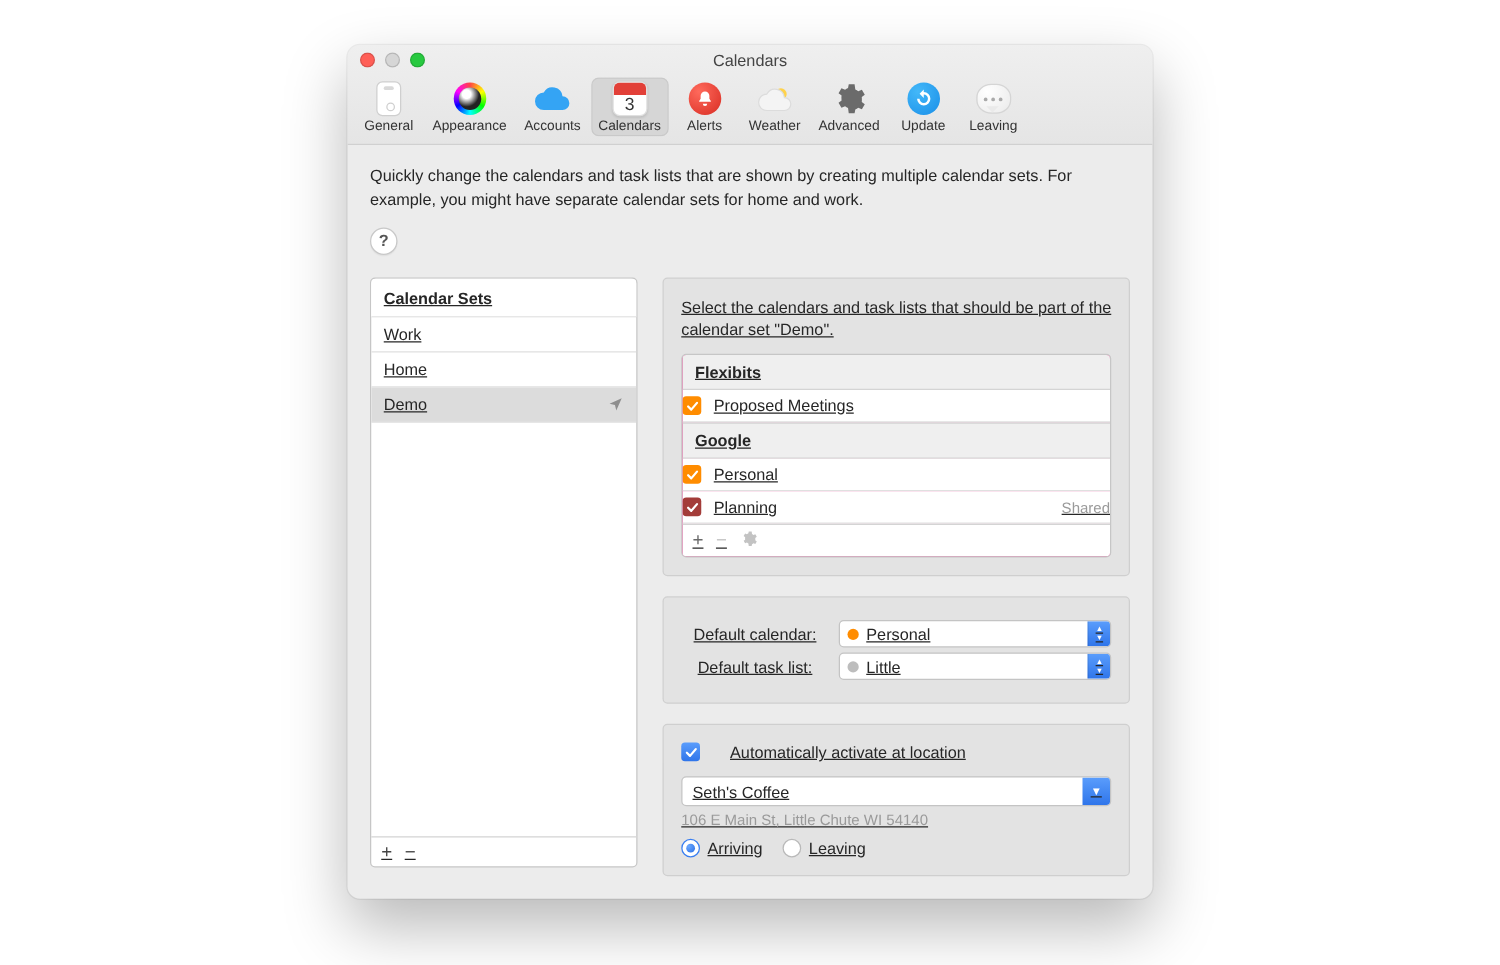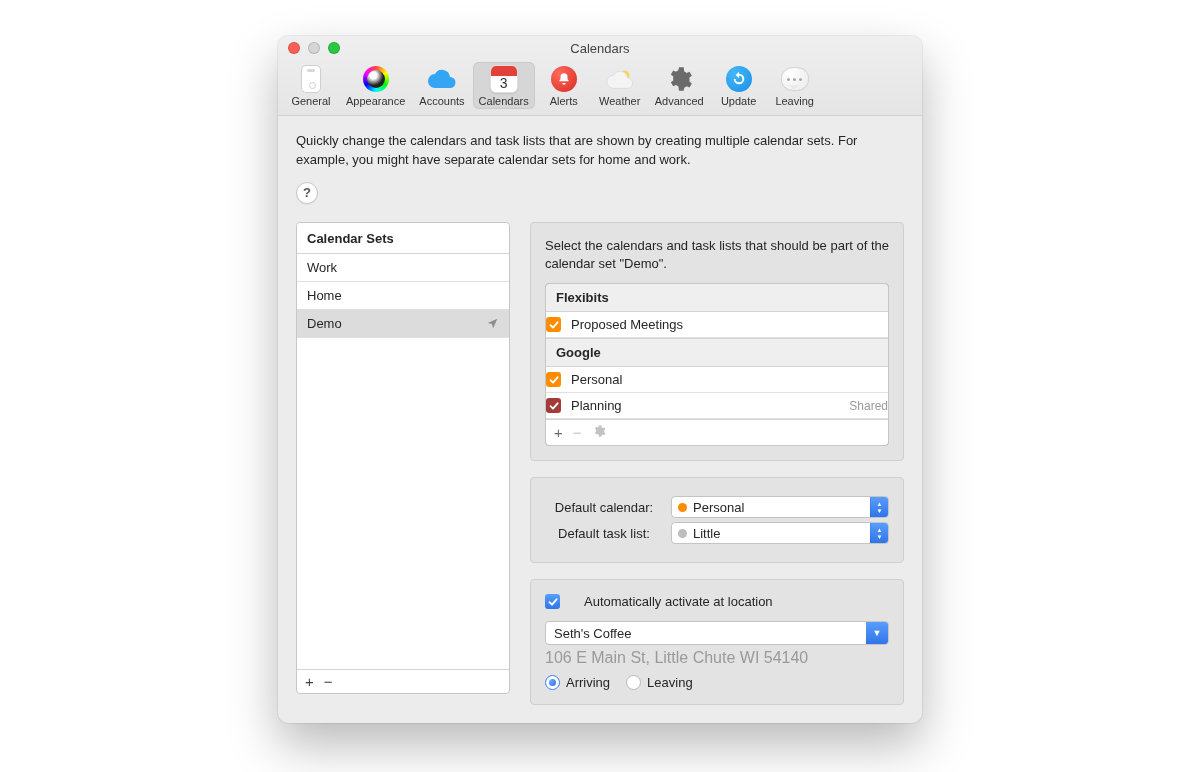--- a/index.html
+++ b/index.html
@@ -96,20 +96,21 @@
     box-shadow: 0 1px 1px rgba(0,0,0,0.05);
     flex: none;
   }
   .columns { display: flex; gap: 20px; margin-top: 18px; }
   .left-col { width: 214px; flex:none; }
   .right-col { flex:1; display:flex; flex-direction: column; gap: 16px; border-radius: 20px;}
   .listbox, .group {
     background: #fff;
     border: 1px solid var(--border);
     border-radius: 4px;
+    text-decoration: underline;
   }
   .listbox {
     display:flex; flex-direction:column;
     height: 472px;
   }
   .listbox .header {
     font-weight: 600;
     padding: 8px 10px 7px 10px;
     border-bottom: 1px solid var(--border2);
     background:#fff;
@@ -204,21 +205,21 @@
     display:flex; align-items:center; justify-content:center; color:#fff; font-size:9px;
   }
 
   .chk-row{display:flex; align-items:center; gap:24px;}
   .chk{
     width:15px;height:15px;border-radius:3px;
     background:linear-gradient(var(--blue-grad-top),var(--blue-grad-bot));
     display:flex;align-items:center;justify-content:center;color:#fff;font-size:11px;
     flex:none;
   }
-  .addr{ font-size:16px; color:var(--text-light); margin-top:4px; }
+  .addr{ font-size:12px; color:var(--text-light); margin-top:4px; }
   .radio-row{display:flex; gap:16px; margin-top:8px;}
   .radio{display:flex; align-items:center; gap:6px; font-size:13px;}
   .radio .r{
     width:15px;height:15px;border-radius:50%;
     border:1px solid #b9b9b9; background:#fff;
     display:flex;align-items:center;justify-content:center;
   }
   .radio .r.on{border-color:#3a7ff0;}
   .radio .r.on::after{content:"";width:7px;height:7px;border-radius:50%;
     background:radial-gradient(circle at 30% 30%, #6aa8ff, #2a6fe6);}

